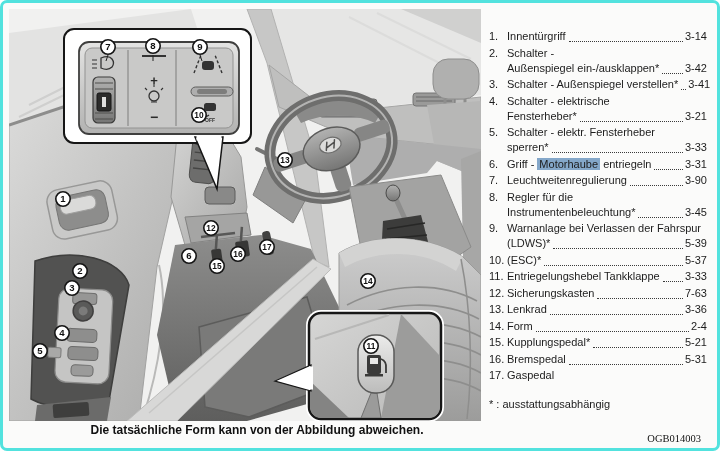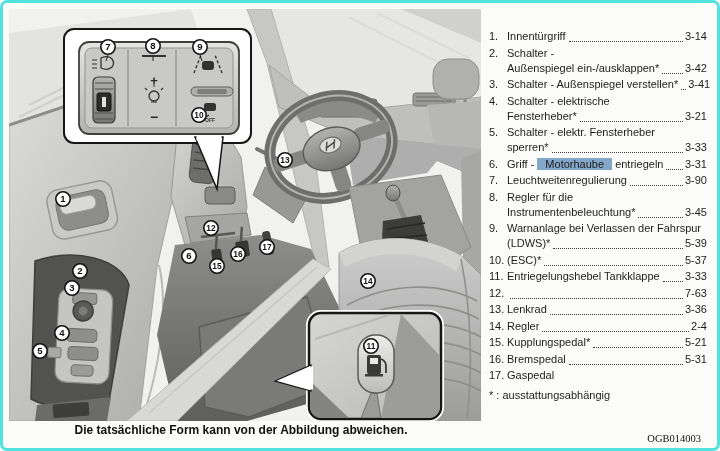--- a/index.html
+++ b/index.html
@@ -5,36 +5,36 @@
   html,body{margin:0;padding:0;background:#fff;}
   .page{
     position:relative;width:720px;height:451px;box-sizing:border-box;
     border:3px solid #52e2de;border-radius:7px;background:#fbfbfa;overflow:hidden;
     font-family:"Liberation Sans",sans-serif;color:#1c1c1c;
   }
   .diagram{position:absolute;left:6px;top:6px;width:472px;height:412px;}
   .diagram svg{display:block;width:472px;height:412px;}
   svg text{font-family:"Liberation Sans",sans-serif;}
   .caption{
-    position:absolute;left:4px;top:420px;width:468px;text-align:center;
+    position:absolute;left:20px;top:420px;width:468px;text-align:center;
     font-size:12px;font-weight:bold;color:#111;
   }
   .legend{
     position:absolute;left:486px;top:26px;width:218px;
     font-size:11px;line-height:15px;
   }
   .litem{display:flex;margin-bottom:1.5px;}
   .num{flex:none;width:18px;white-space:nowrap;}
   .llines{flex:1;min-width:0;}
   .lline{display:flex;align-items:flex-end;}
   .ltext{white-space:nowrap;}
   .dots{flex:1;border-bottom:1.6px dotted #3a3a3a;margin:0 2px 2px 3px;min-width:5px;}
   .ref{white-space:nowrap;}
-  .hl{background:var(--hl,#84a7c9);padding:0 8px;margin-top:21px;}
-  .footnote{margin-top:5px;font-size:11px;}
+  .hl{background:var(--hl,#84a7c9);padding:0 2px;margin-top:21px;}
+  .footnote{margin-top:14px;font-size:11px;}
   .code{
     position:absolute;right:16px;top:430px;font-size:10.5px;color:#111;font-family:Liberation Serif, serif;
   }
 </style>
 </head>
 <body>
 
 <div class="page" style="border-color: rgb(82, 226, 222); --hl: #84a7c9;">
 
   <div class="diagram">
@@ -451,40 +451,41 @@
               <span class="ltext">Entriegelungshebel Tankklappe</span>
               <span class="dots"></span>
               <span class="ref">3-33</span>
             </div>
           </div>
         </div>
         <div class="litem">
           <span class="num">12.</span>
           <div class="llines">
             <div class="lline">
+              <span class="ltext">Sicherungskasten</span>
               <span class="dots"></span>
               <span class="ref">7-63</span>
             </div>
           </div>
         </div>
         <div class="litem">
           <span class="num">13.</span>
           <div class="llines">
             <div class="lline">
               <span class="ltext">Lenkrad</span>
               <span class="dots"></span>
               <span class="ref">3-36</span>
             </div>
           </div>
         </div>
         <div class="litem">
           <span class="num">14.</span>
           <div class="llines">
             <div class="lline">
-              <span class="ltext">Regler</span>
+              <span class="ltext">Form</span>
               <span class="dots"></span>
               <span class="ref">2-4</span>
             </div>
           </div>
         </div>
         <div class="litem">
           <span class="num">15.</span>
           <div class="llines">
             <div class="lline">
               <span class="ltext">Kupplungspedal*</span>

